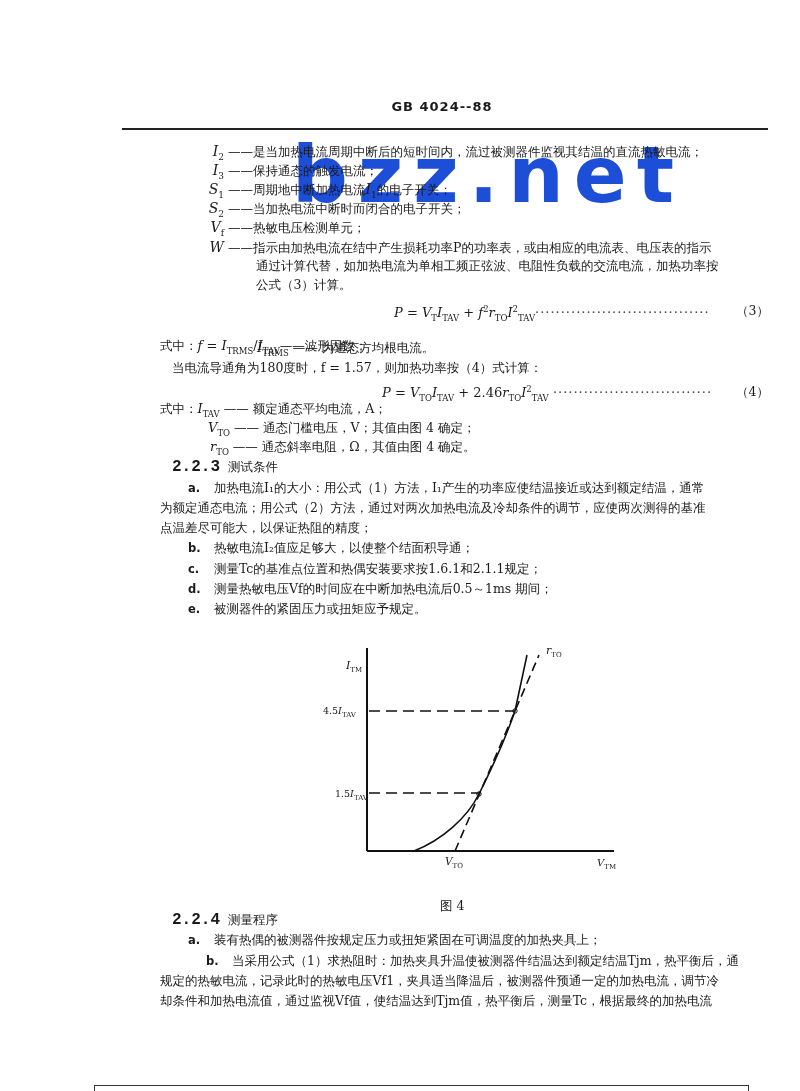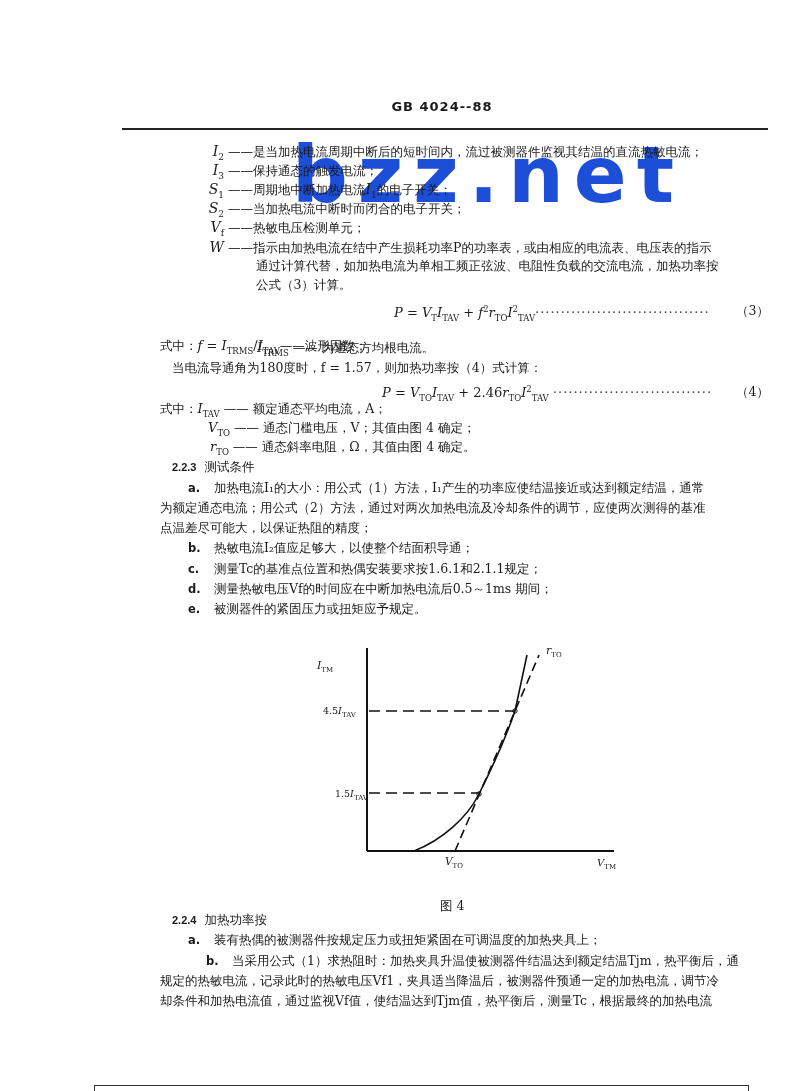--- a/index.html
+++ b/index.html
@@ -12,21 +12,21 @@
   .header-rule { left:122px; top:128px; width:604px; height:2px; background:#222; }
   .watermark { left:250px; top:130px; font-family:"DejaVu Sans", sans-serif; font-weight:bold; font-size:78px; color:#1d4ed8; letter-spacing:10px; z-index:0; }
   .line { font-size:12.5px; line-height:16px; white-space:nowrap; z-index:1; }
   .sym { font-family:"DejaVu Serif", serif; font-style:italic; font-size:14px; display:inline-block; text-align:right; }
   .sym sub { font-size:9px; font-style:normal; }
   .dash { display:inline-block; }
   .eq { font-family:"DejaVu Serif", serif; font-size:13px; }
   .eq i { font-style:italic; }
   .eq sub, .eq sup { font-size:8.5px; }
   .eqnum { font-size:12.5px; }
-  .secnum { font-family:Liberation Sans, sans-serif; font-weight:bold; font-size:11px; }
+  .secnum { font-family:Liberation Mono, monospace; font-weight:bold; font-size:16px; }
   .item-mark { font-family:"DejaVu Sans", sans-serif; font-weight:bold; font-size:11.5px; display:inline-block; width:26px; }
   .caption { font-size:12.5px; }
   .bottom-box { left:94px; top:1085px; width:611px; height:10px; border:1.5px solid #333; border-bottom:none; }
 </style>
 </head>
 <body>
 
 <div class="abs header-title">GB 4024--88</div>
 <div class="abs header-rule"></div>
 <div class="abs watermark">bzz.net</div>
@@ -117,30 +117,30 @@
     <line x1="327" y1="793" x2="437" y2="793" stroke="#111" stroke-width="1.6" stroke-dasharray="11,6"></line>
 
     <path d="M372,851 C400,840 425,818 437,794 C450,768 463,740 473,711 L485,655" fill="none" stroke="#111" stroke-width="1.6"></path>
 
     <line x1="413" y1="851" x2="497" y2="655" stroke="#111" stroke-width="1.6" stroke-dasharray="9,5"></line>
 
     <circle cx="437" cy="794" r="2.2" fill="none" stroke="#111" stroke-width="1"></circle>
     <circle cx="473" cy="711" r="2.2" fill="none" stroke="#111" stroke-width="1"></circle>
   </svg>
 </div>
-<div class="abs" style="left:275px; top:659px; font-size:11px;"><i>I</i><sub style="font-size:7px;">TM</sub></div>
+<div class="abs" style="left:304px; top:659px; font-size:11px;"><i>I</i><sub style="font-size:7px;">TM</sub></div>
 <div class="abs" style="left:504px; top:644px; font-size:11px;"><i>r</i><sub style="font-size:7px;">TO</sub></div>
 <div class="abs" style="left:281px; top:705px; font-size:9.5px;">4.5<i>I</i><sub style="font-size:7px;">TAV</sub></div>
 <div class="abs" style="left:281px; top:788px; font-size:9.5px;margin-left:12px;">1.5<i>I</i><sub style="font-size:7px;">TAV</sub></div>
 <div class="abs" style="left:403px; top:855px; font-size:10.5px;"><i>V</i><sub style="font-size:7px;">TO</sub></div>
 <div class="abs" style="left:555px; top:857px; font-size:10px;"><i>V</i><sub style="font-size:7px;">TM</sub></div>
 <div class="abs line caption" style="left:398px; top:898px;">图 4</div>
 
 <div class="abs line" style="left:130px; top:912px;">
-  <span class="secnum">2.2.4</span>&nbsp;&nbsp;<span>加热功率按</span>
+  <span class="secnum">2.2.4</span>&nbsp;&nbsp;<span>测量程序</span>
 </div>
 <div class="abs line" style="left:146px; top:932px;">
   <span class="item-mark">a.</span><span>装有热偶的被测器件按规定压力或扭矩紧固在可调温度的加热夹具上；</span>
 </div>
 <div class="abs line" style="left:164px; top:953px;">
   <span class="item-mark">b.</span><span>当采用公式（1）求热阻时：加热夹具升温使被测器件结温达到额定结温Tjm，热平衡后，通</span>
 </div>
 <div class="abs line" style="left:118px; top:973px;text-align:center;">规定的热敏电流，记录此时的热敏电压Vf1，夹具适当降温后，被测器件预通一定的加热电流，调节冷</div>
 <div class="abs line" style="left:118px; top:993px;">却条件和加热电流值，通过监视Vf值，使结温达到Tjm值，热平衡后，测量Tc，根据最终的加热电流</div>
 

